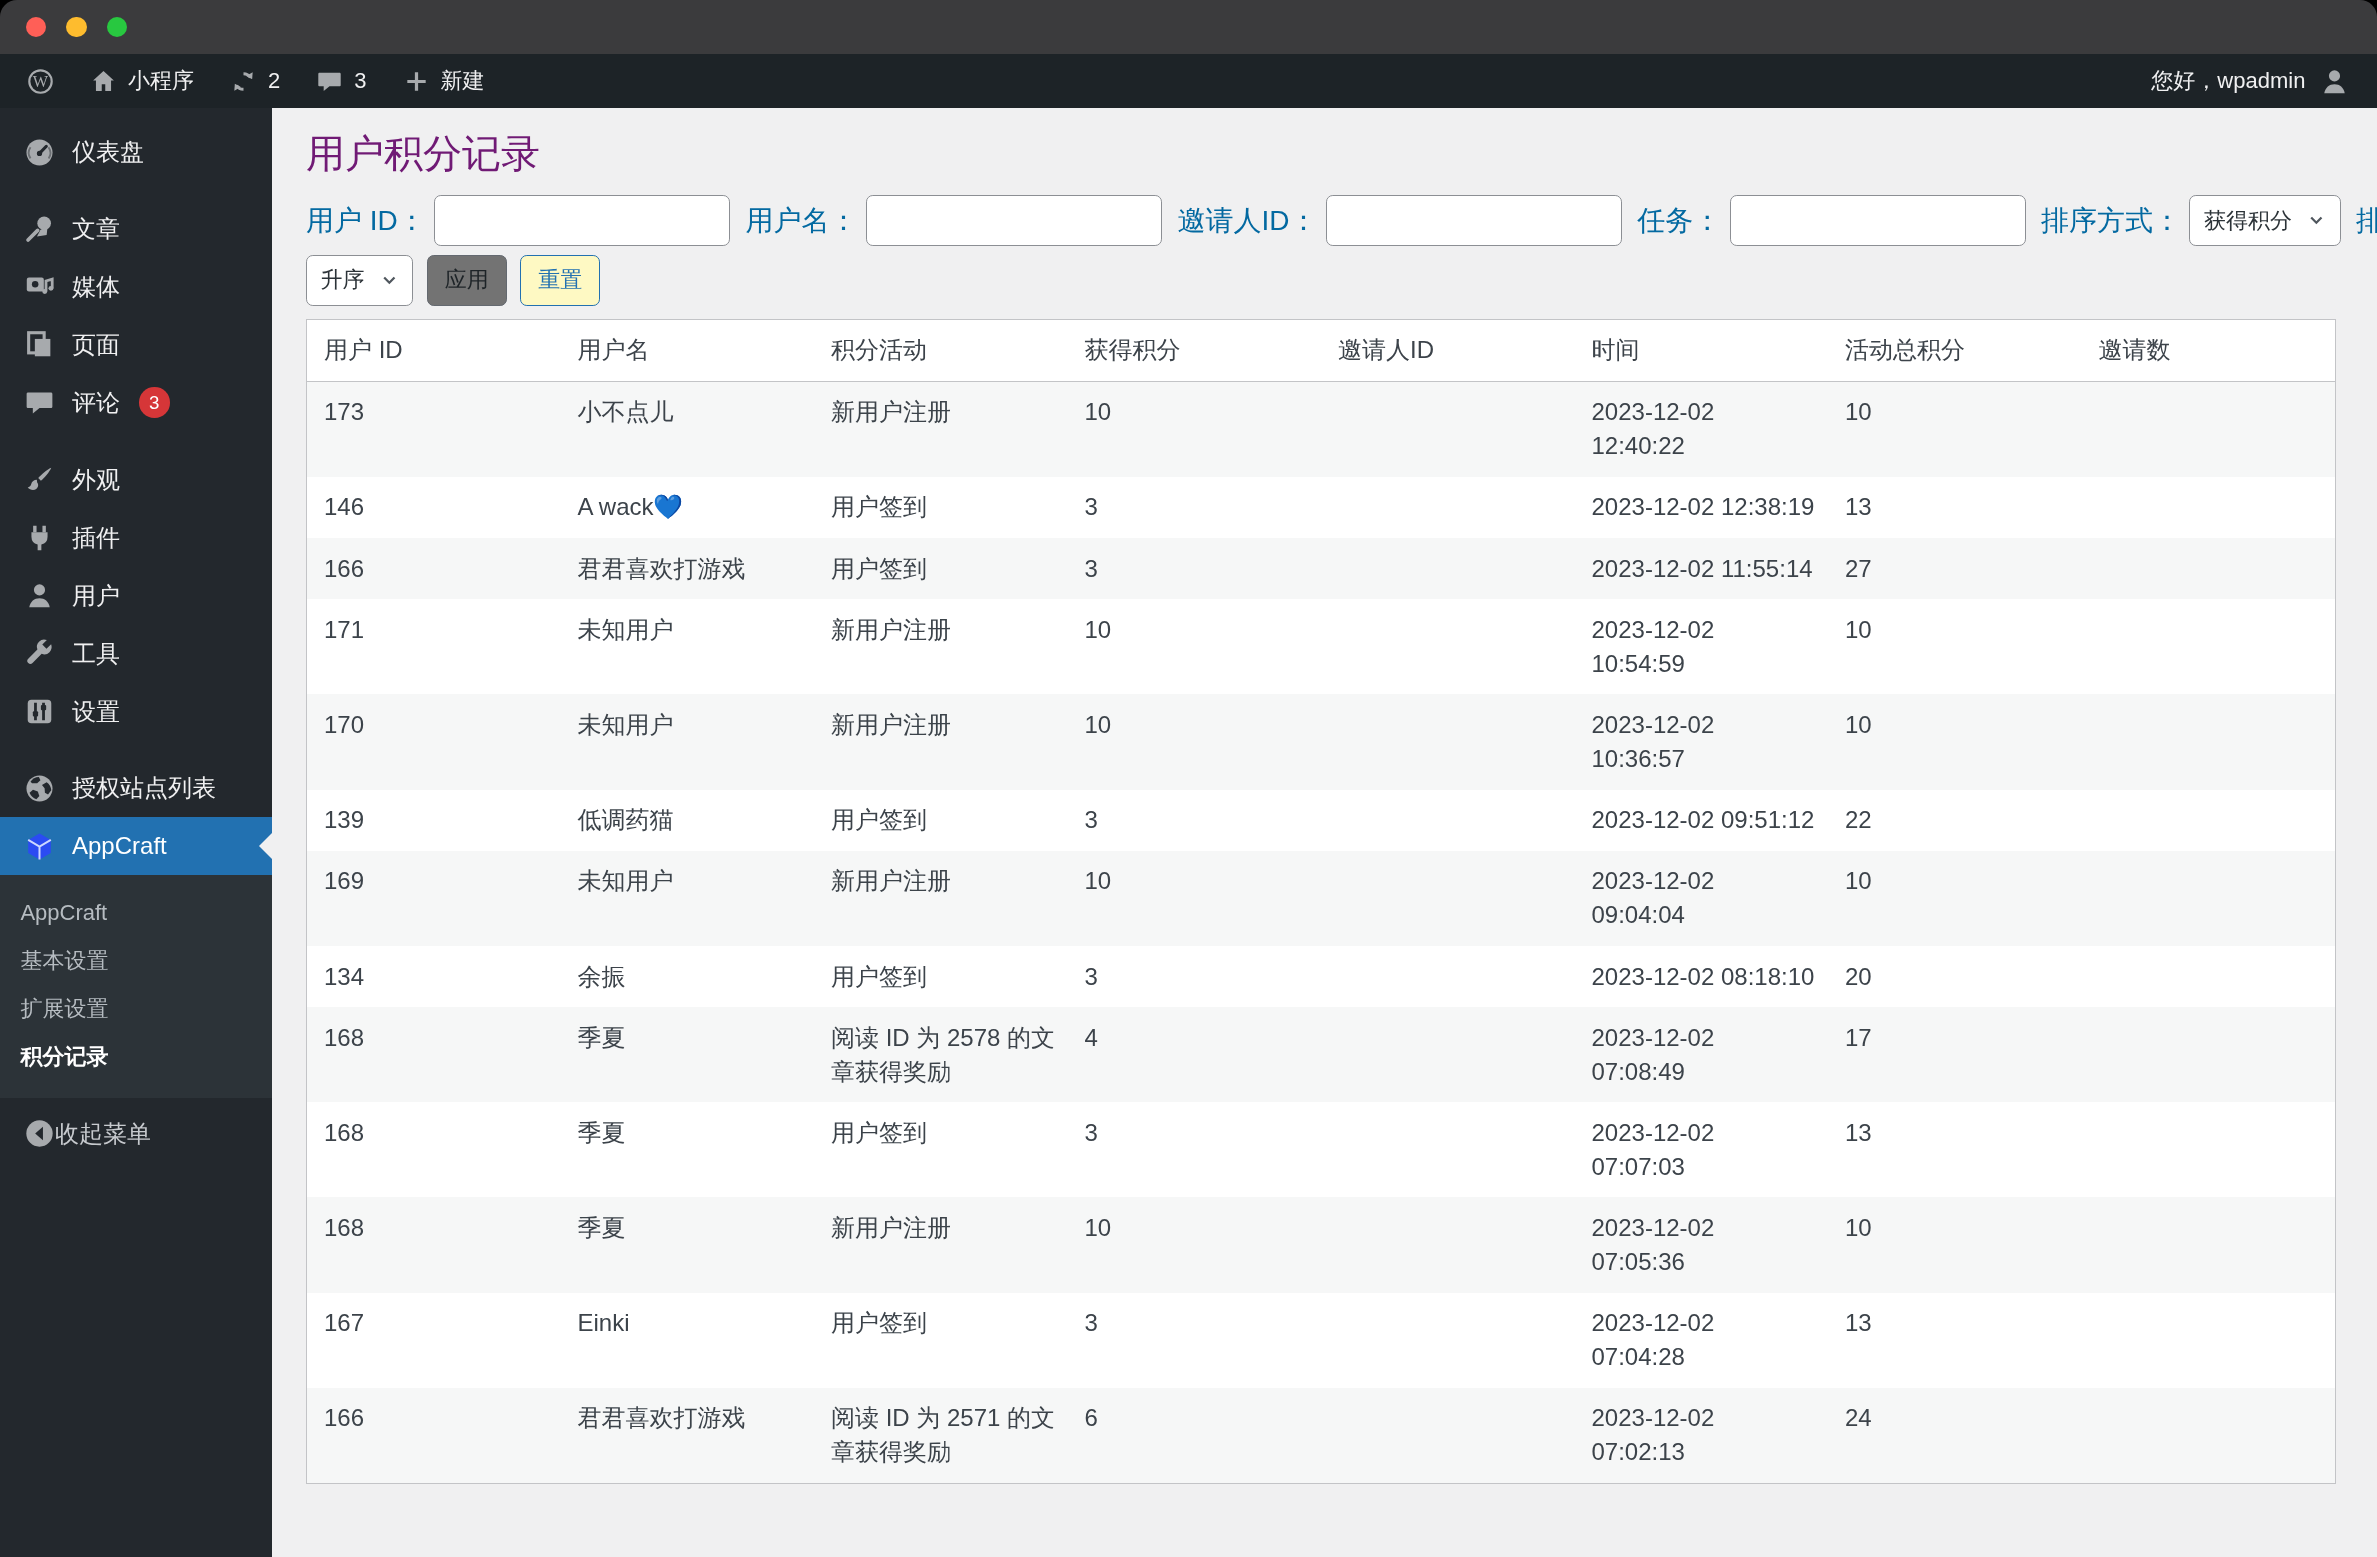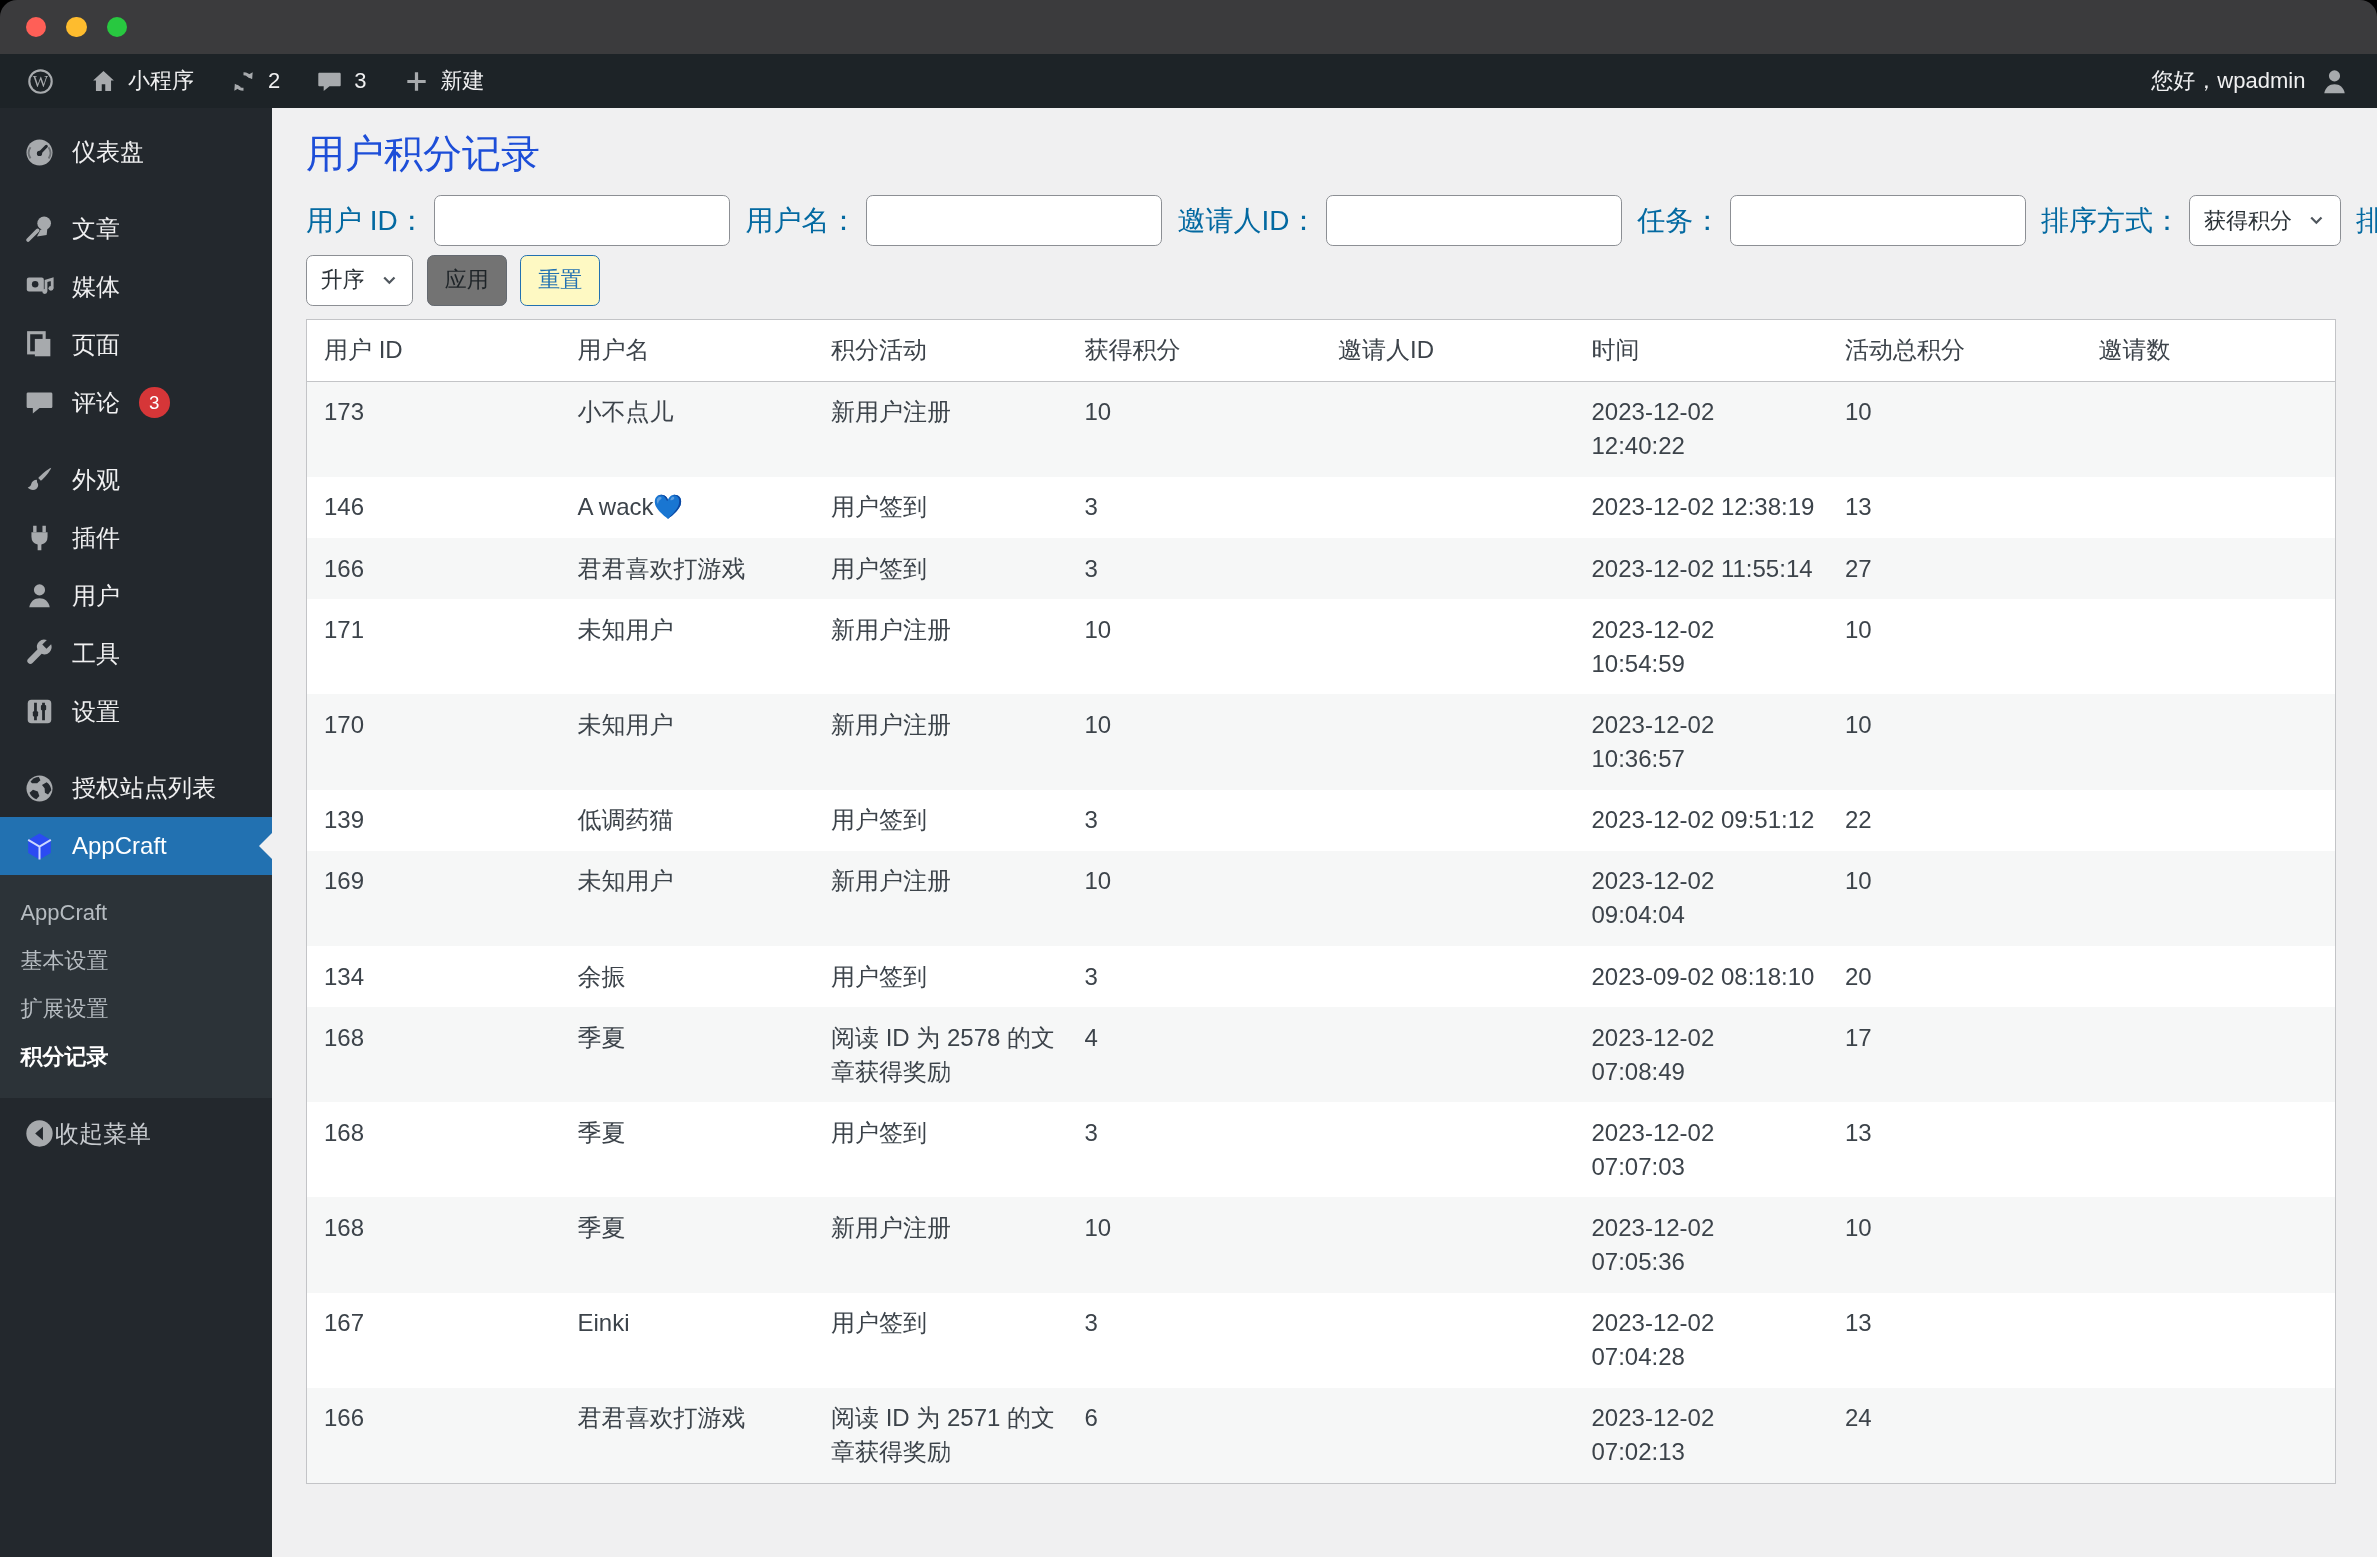--- a/index.html
+++ b/index.html
@@ -41,21 +41,21 @@
   .submenu { background:#2c3338; padding:13.6px 0 17px; }
   .submenu-item { height:48px; display:flex; align-items:center; padding-left:20.4px;
     font-size:22px; color:#b6bcc1; cursor:pointer; }
   .submenu-item.current { color:#fff; font-weight:bold; }
   .collapse-item { margin-top:6.8px; height:58px; display:flex; align-items:center; 
     padding-left:24px; font-size:24px; color:#c7cace; cursor:pointer; }
   .collapse-item .mi-icon { color:#a7aaad; }
 
   
   .content { flex:1; background:#f0f0f1; padding:22px 41px 0 34px; color:#1d2327; overflow:hidden; }
-  h1 { font-size:39px; line-height:48px; font-weight:400; color:#1d4ed8; margin-bottom:17px; }
+  h1 { font-size:39px; line-height:48px; font-weight:400; color:#701a75; margin-bottom:17px; }
   .frow { display:flex; align-items:center; }
   .frow1 { gap:15.3px; }
   .frow2 { margin-top:8.5px; gap:13.6px; }
   .fgroup { display:flex; align-items:center; gap:8.5px; }
   .flabel { font-size:28px; color:#0369a1; white-space:nowrap; }
   .txt { width:296px; height:51px; background:#fff; border:1.7px solid #8c8f94; border-radius:6.8px;
     font-size:22px; padding:0 13.6px; color:#2c3338; outline:none; font-family:inherit; }
   .select { height:51px; background:#fff; border:1.7px solid #8c8f94; border-radius:6.8px;
     display:flex; align-items:center; gap:15.3px; padding:0 13.6px; font-size:22px; color:#2c3338;
     cursor:pointer; white-space:nowrap; }
@@ -444,21 +444,21 @@
               </tr>
               <tr>
                 <td>134</td>
                 <td>余振</td>
                 <td>
                   <span class="line">用户签到</span>
                 </td>
                 <td>3</td>
                 <td></td>
                 <td>
-                  <span class="line">2023-09-02 08:18:10</span>
+                  <span class="line">2023-12-02 08:18:10</span>
                 </td>
                 <td>20</td>
                 <td></td>
               </tr>
               <tr>
                 <td>168</td>
                 <td>季夏</td>
                 <td>
                   <span class="line">阅读 ID 为 2578 的文</span>
                   <span class="line">章获得奖励</span>

